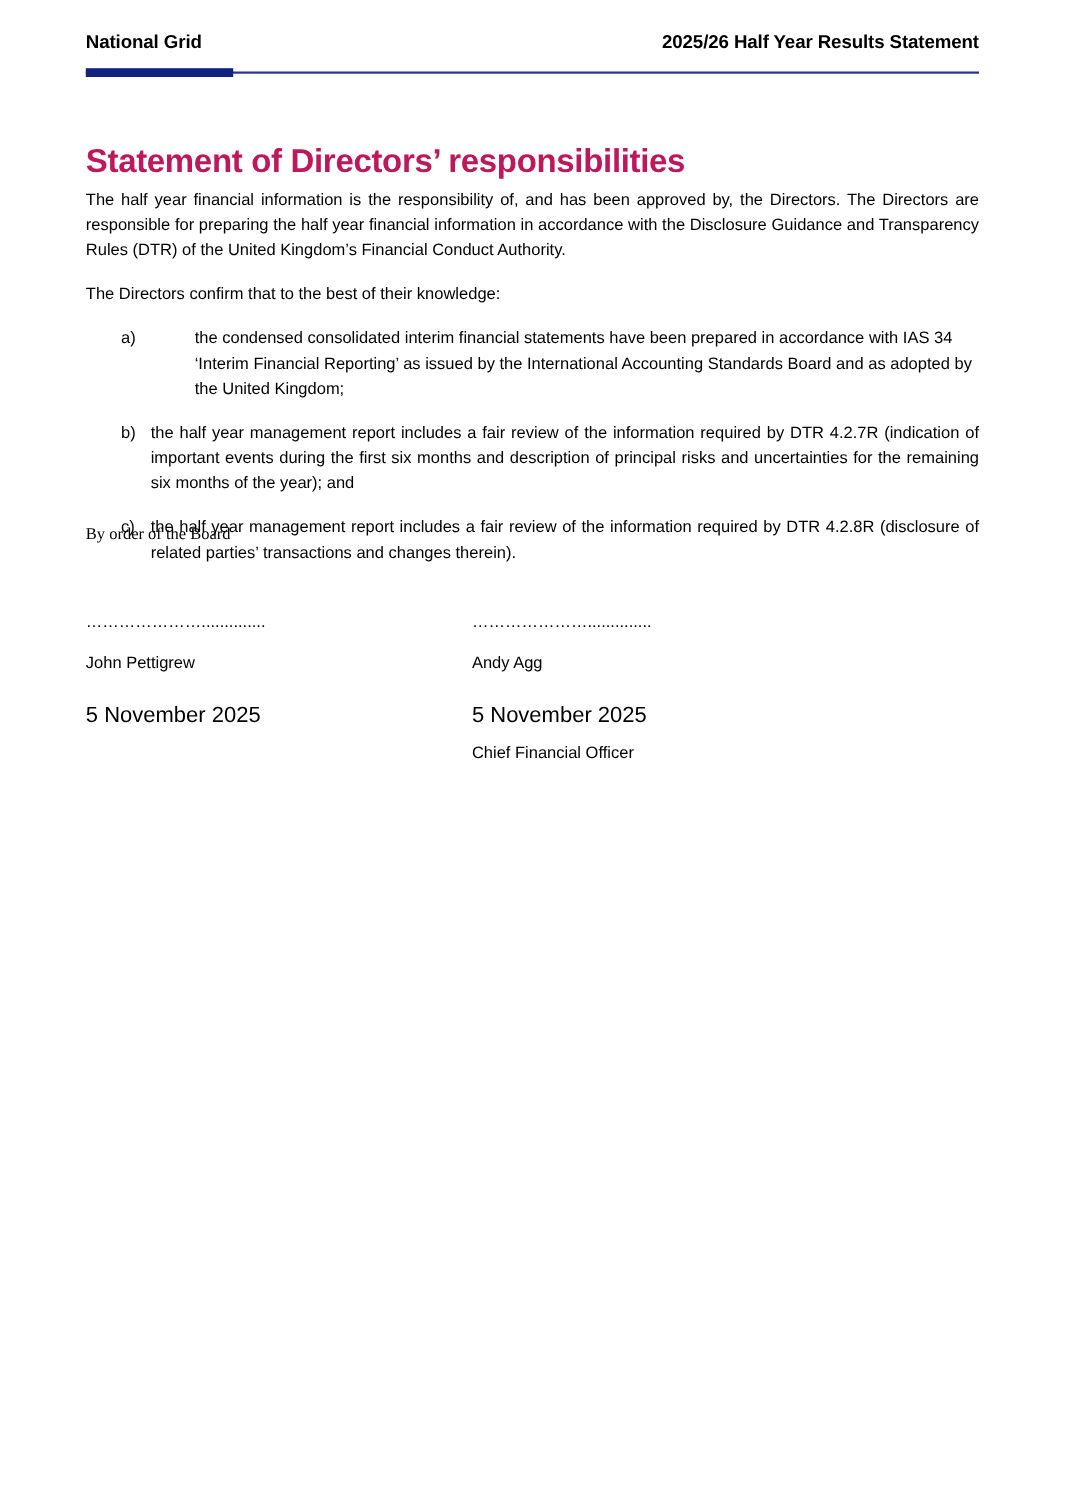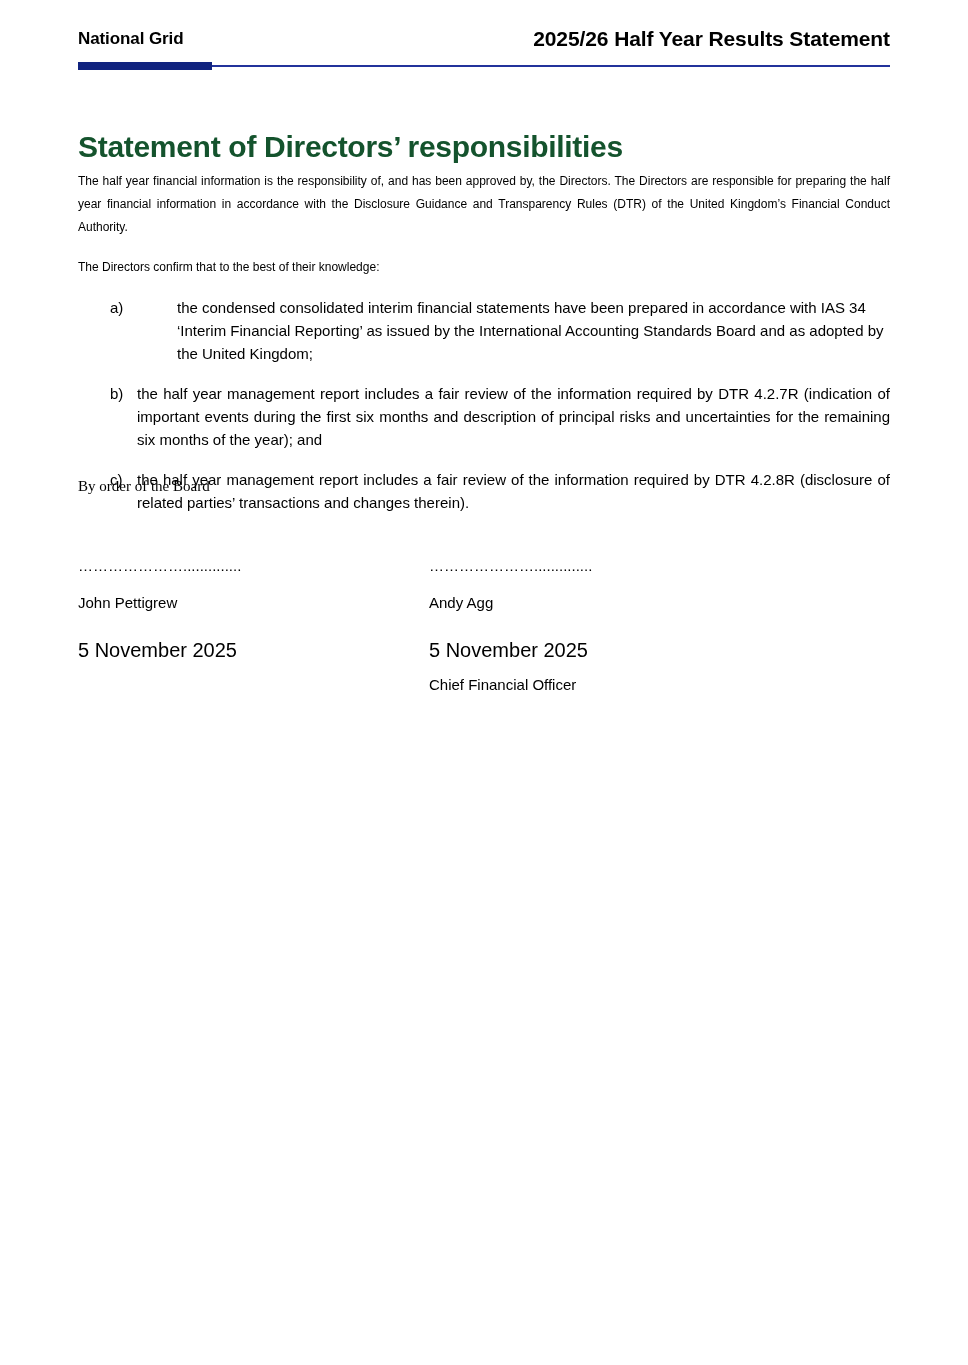--- a/index.html
+++ b/index.html
@@ -37,21 +37,21 @@
     justify-content: space-between;
   }
   .header-brand {
     font-size: 17px;
     font-weight: bold;
     letter-spacing: -0.1px;
     line-height: 22px;
     white-space: nowrap;
   }
   .header-doc-title {
-    font-size: 21px;
+    font-size: 17px;
     font-weight: bold;
     letter-spacing: -0.1px;
     line-height: 22px;
     white-space: nowrap;
     text-align: left;
   }
 
   
   .header-rule {
     position: absolute;
@@ -78,36 +78,36 @@
   }
 
   
   .page-title {
     position: absolute;
     left: 78px;
     top: 108px;
     width: 812px;
     font-size: 30px;
     font-weight: bold;
-    color: #14532d;
+    color: #be185d;
     line-height: 38px;
     letter-spacing: -0.3px;
   }
 
   
   .content {
     position: absolute;
     left: 78px;
     top: 170px;
     width: 812px;
   }
 
   p.body-para {
     margin: 0 0 17px 0;
-    font-size: 12px;
+    font-size: 15px;
     line-height: 23px;
     text-align: justify;
     text-justify: inter-word;
   }
   p.body-para.plain {
     text-align: left;
   }
 
   
   .lettered-list {

